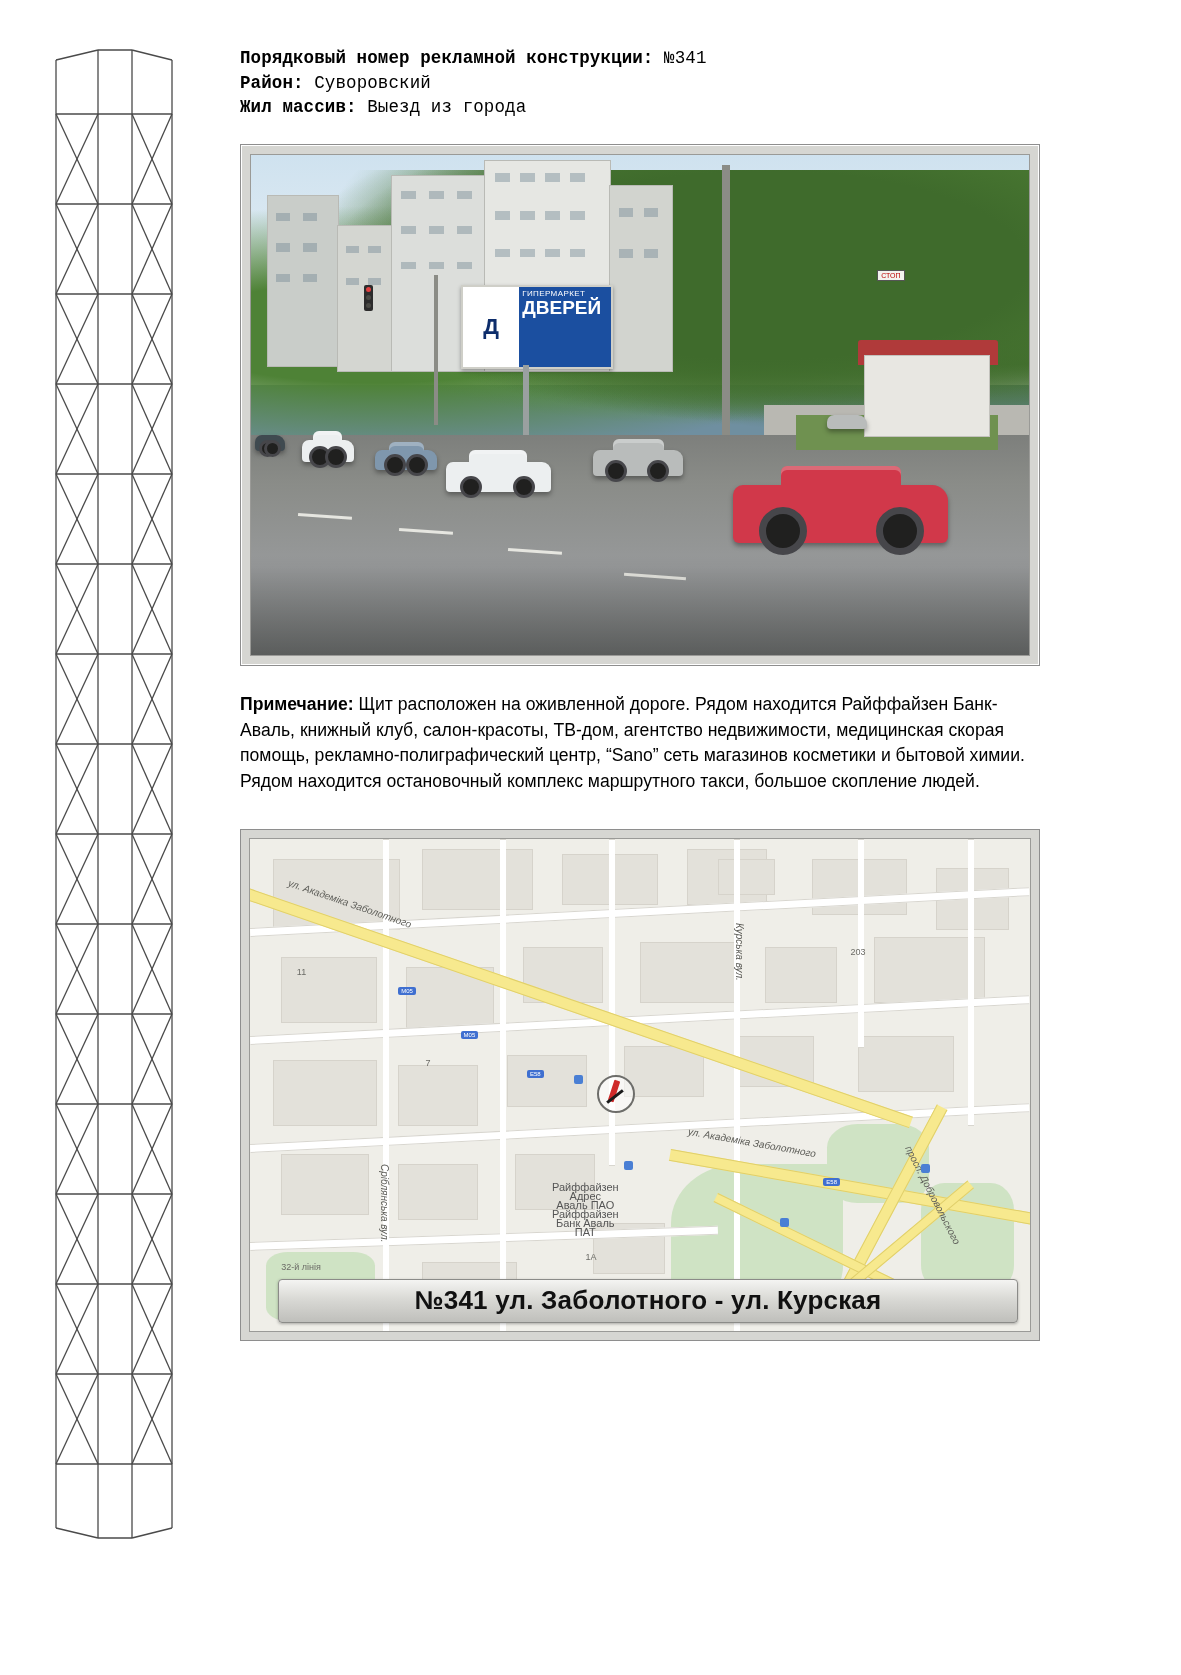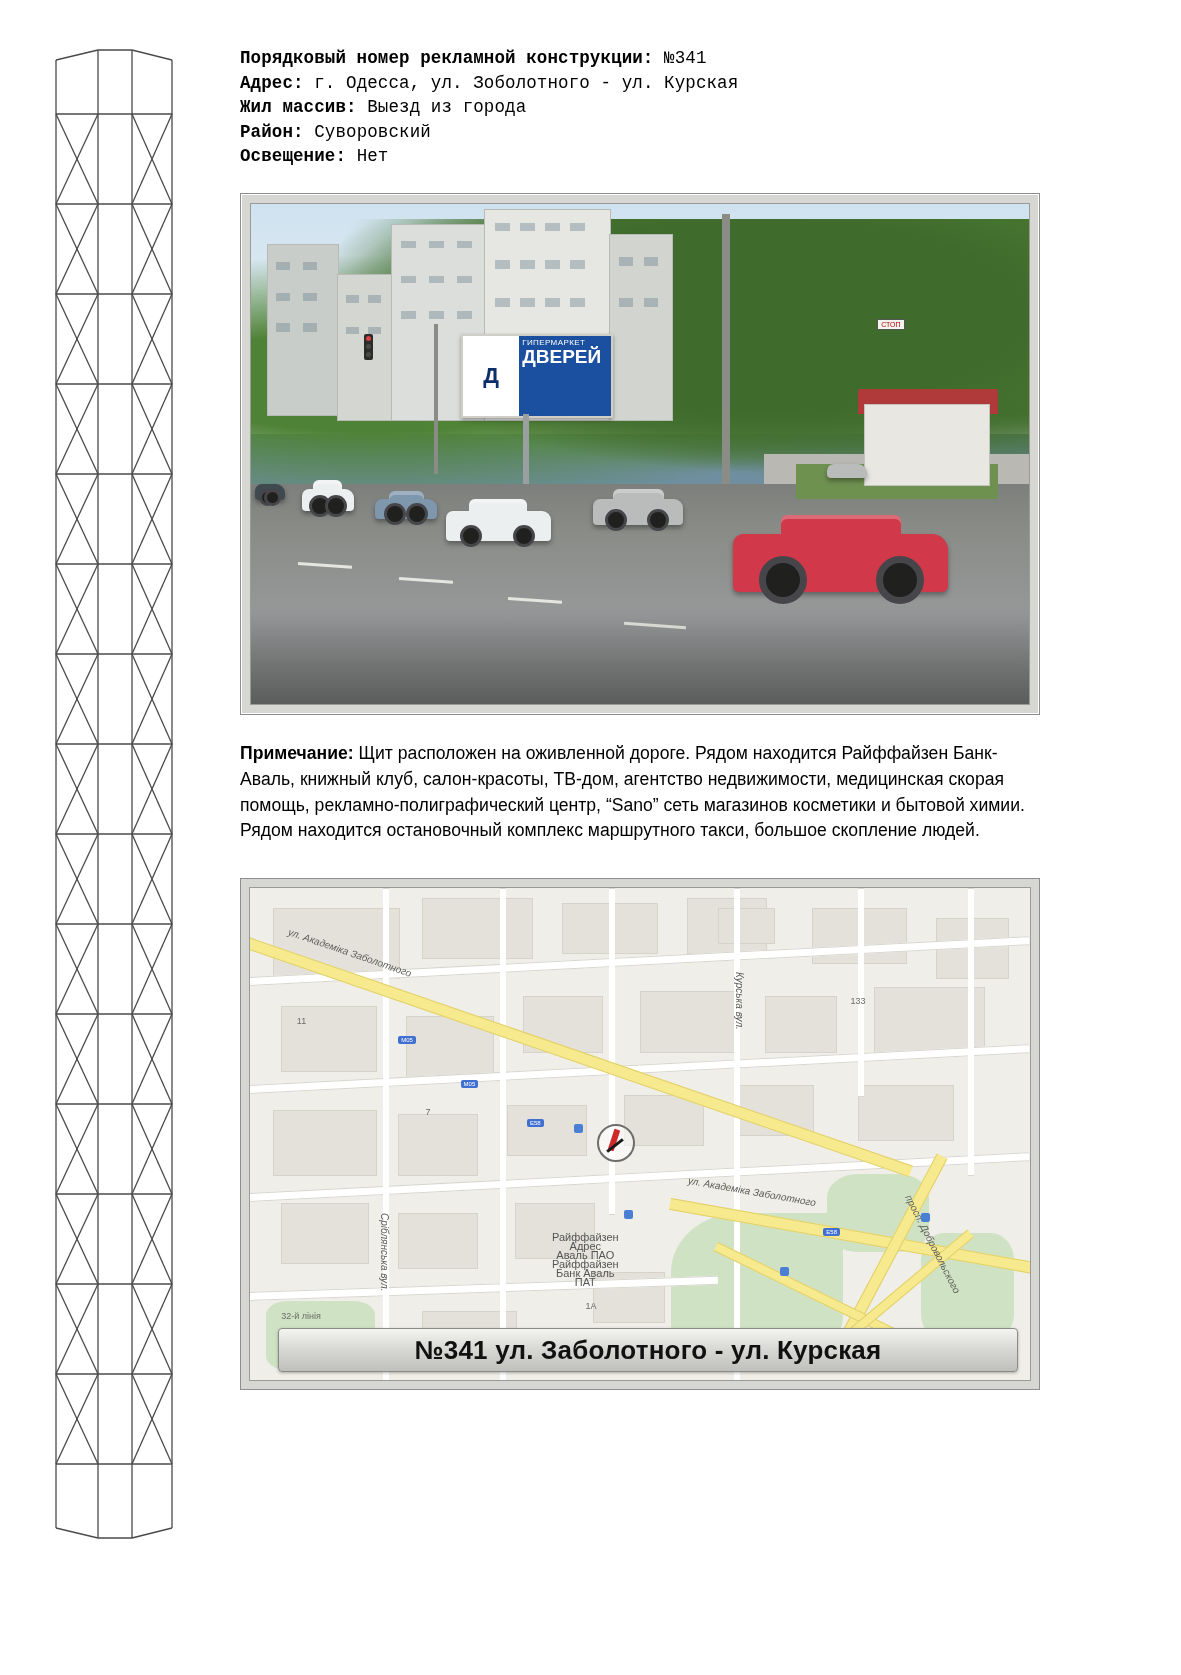--- a/index.html
+++ b/index.html
@@ -423,34 +423,26 @@
 </div>
 
 <div class="content">
 
   <div class="info-list">
     <div class="info-row">
       <span class="info-label">Порядковый номер рекламной конструкции:</span>
       <span class="info-value">№341</span>
     </div>
     <div class="info-row">
-      <span class="info-label">Адрес:</span>
-      <span class="info-value">г. Одесса, ул. Зоболотного - ул. Курская</span>
+      <span class="info-label">Район:</span>
+      <span class="info-value">Суворовский</span>
     </div>
     <div class="info-row">
       <span class="info-label">Жил массив:</span>
       <span class="info-value">Выезд из города</span>
-    </div>
-    <div class="info-row">
-      <span class="info-label">Район:</span>
-      <span class="info-value">Суворовский</span>
-    </div>
-    <div class="info-row">
-      <span class="info-label">Освещение:</span>
-      <span class="info-value">Нет</span>
     </div>
   </div>
 
   <div class="photo-frame">
     <div class="photo-inner">
       <div class="sky"></div>
       <div class="trees"></div>
 
       <div class="bldg b1">
         <div class="win" style="left:12%;top:10%;width:20%;height:5%"></div>
@@ -618,21 +610,21 @@
       <div class="map-main" style="left:72%;top:96%;width:26%;height:8px;transform:rotate(-40deg)"></div>
 
       <div class="map-label street" style="left:4.5%;top:12%;transform:rotate(19deg)">ул. Академіка Заболотного</div>
       <div class="map-label street" style="left:56%;top:60.5%;transform:rotate(10deg)">ул. Академіка Заболотного</div>
       <div class="map-label street" style="left:63.5%;top:17%;transform:rotate(90deg);transform-origin:0 0">Курська вул.</div>
       <div class="map-label street" style="left:18%;top:66%;transform:rotate(90deg);transform-origin:0 0">Сріблянська вул.</div>
       <div class="map-label street" style="left:85%;top:62%;transform:rotate(63deg);transform-origin:0 0">просп. Добровольского</div>
 
       <div class="map-label" style="left:6%;top:26%">11</div>
       <div class="map-label" style="left:22.5%;top:44.5%">7</div>
-      <div class="map-label" style="left:77%;top:22%">133</div>
+      <div class="map-label" style="left:77%;top:22%">203</div>
       <div class="map-label" style="left:43%;top:84%">1А</div>
       <div class="map-label" style="left:4%;top:86%">32-й лінія</div>
 
       <div class="shield" style="left:19%;top:30%">M05</div>
       <div class="shield" style="left:27%;top:39%">M05</div>
       <div class="shield" style="left:35.5%;top:47%">E58</div>
       <div class="shield" style="left:73.5%;top:69%">E58</div>
 
       <div class="bus-icon" style="left:41.5%;top:48%"></div>
       <div class="bus-icon" style="left:48%;top:65.5%"></div>

